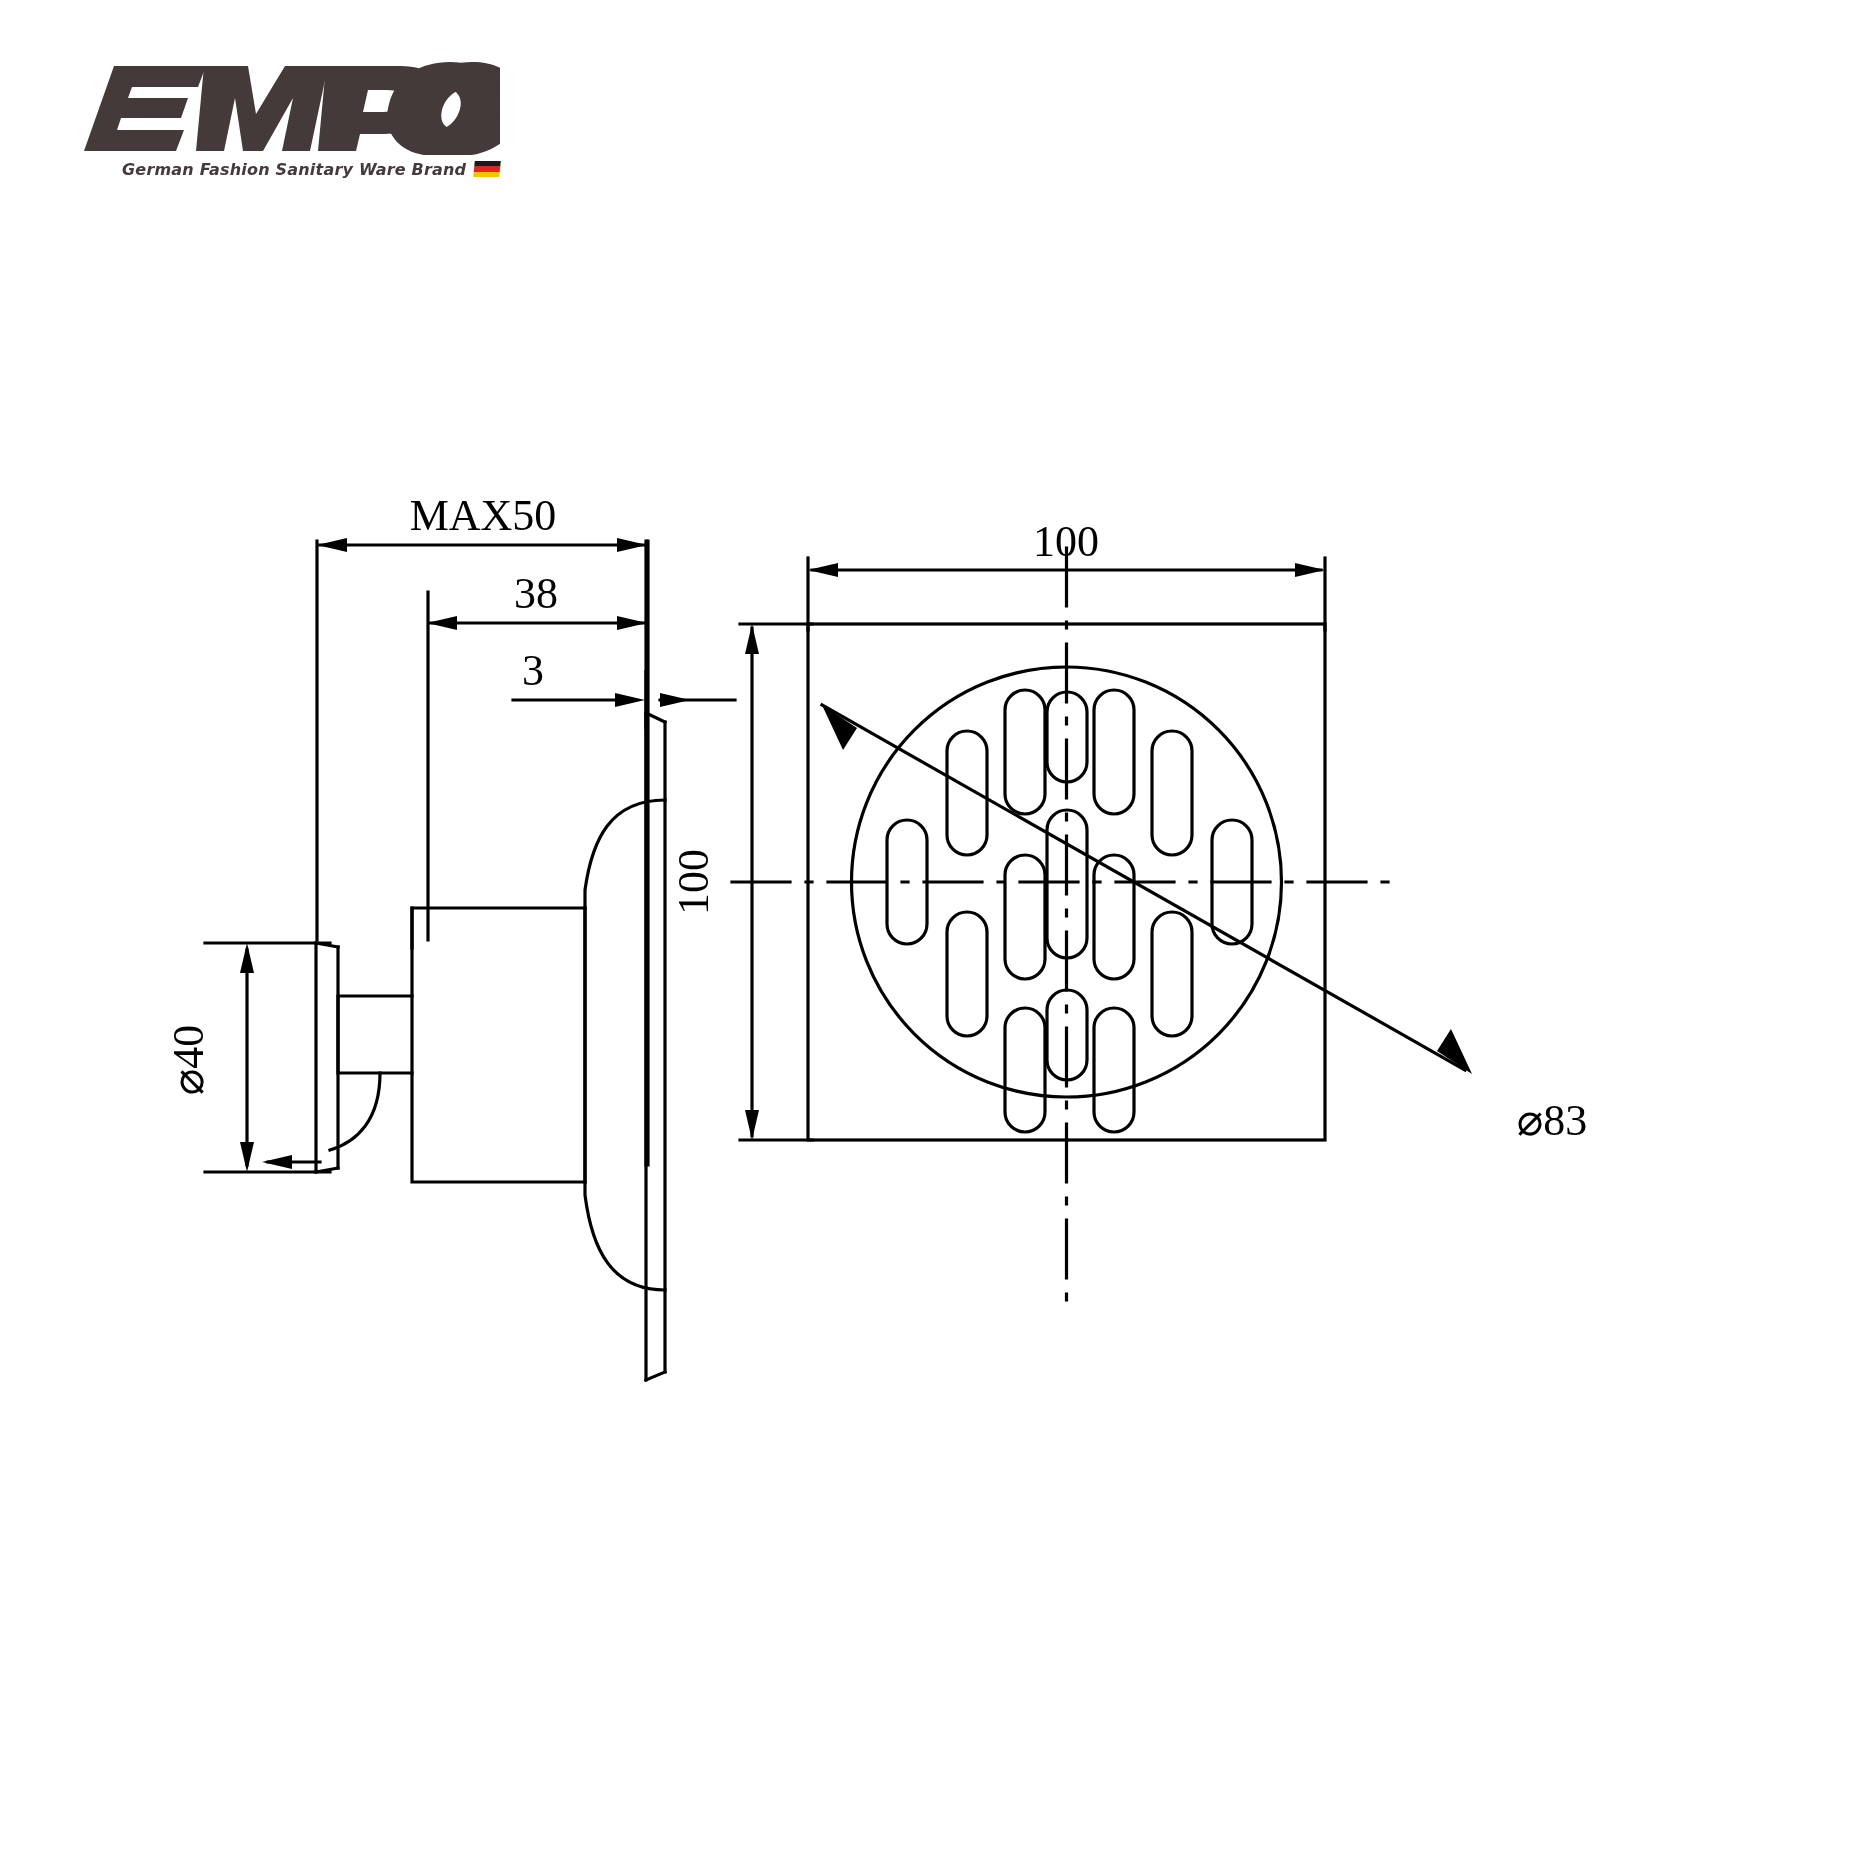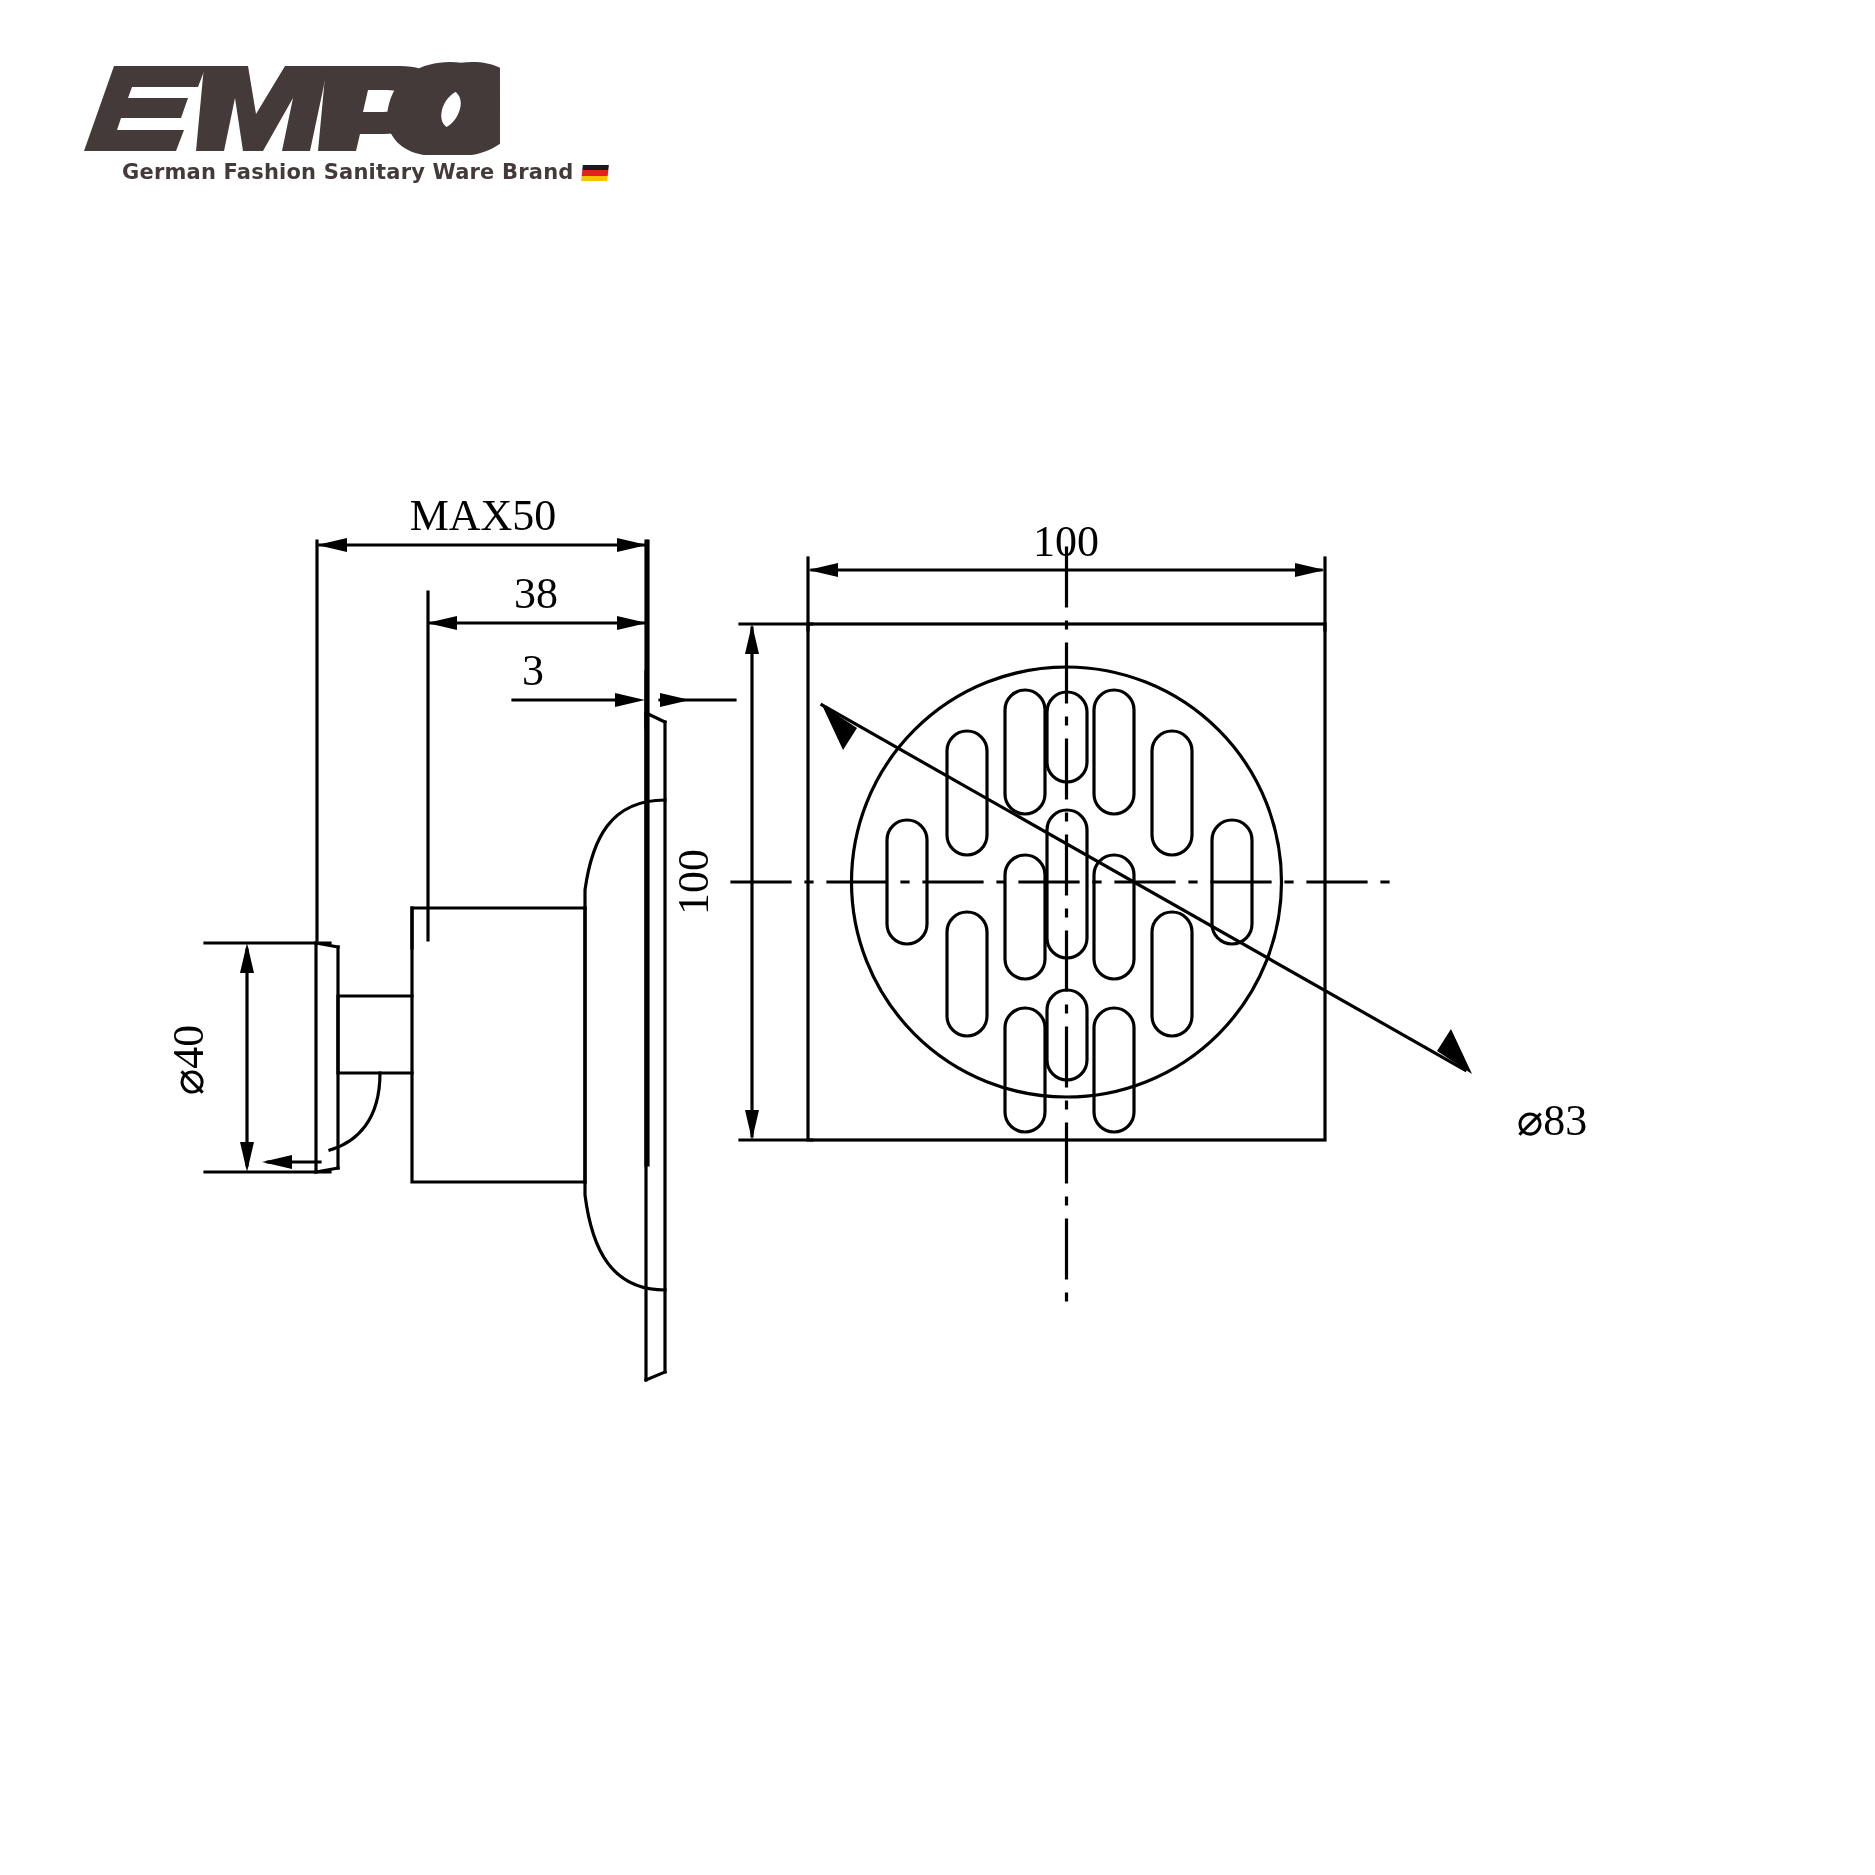--- a/index.html
+++ b/index.html
@@ -19,22 +19,23 @@
     left:80px; top:60px;
     width:420px; height:130px;
   }
   .logo-mark{
     position:absolute;left:0;top:0;width:420px;height:95px;
   }
   .logo-tagline{
     position:absolute;
     left:42px; top:100px;
     font-family:"DejaVu Sans", sans-serif;
+    font-style:italic;
     font-weight:bold;
-    font-size:21px;
+    font-size:16px;
     letter-spacing:.2px;
     color:#443a3a;
     white-space:nowrap;
   }
   .flag{
     display:inline-block;
     width:26px;height:16px;
     vertical-align:-2px;
     margin-left:8px;
     position:relative;

